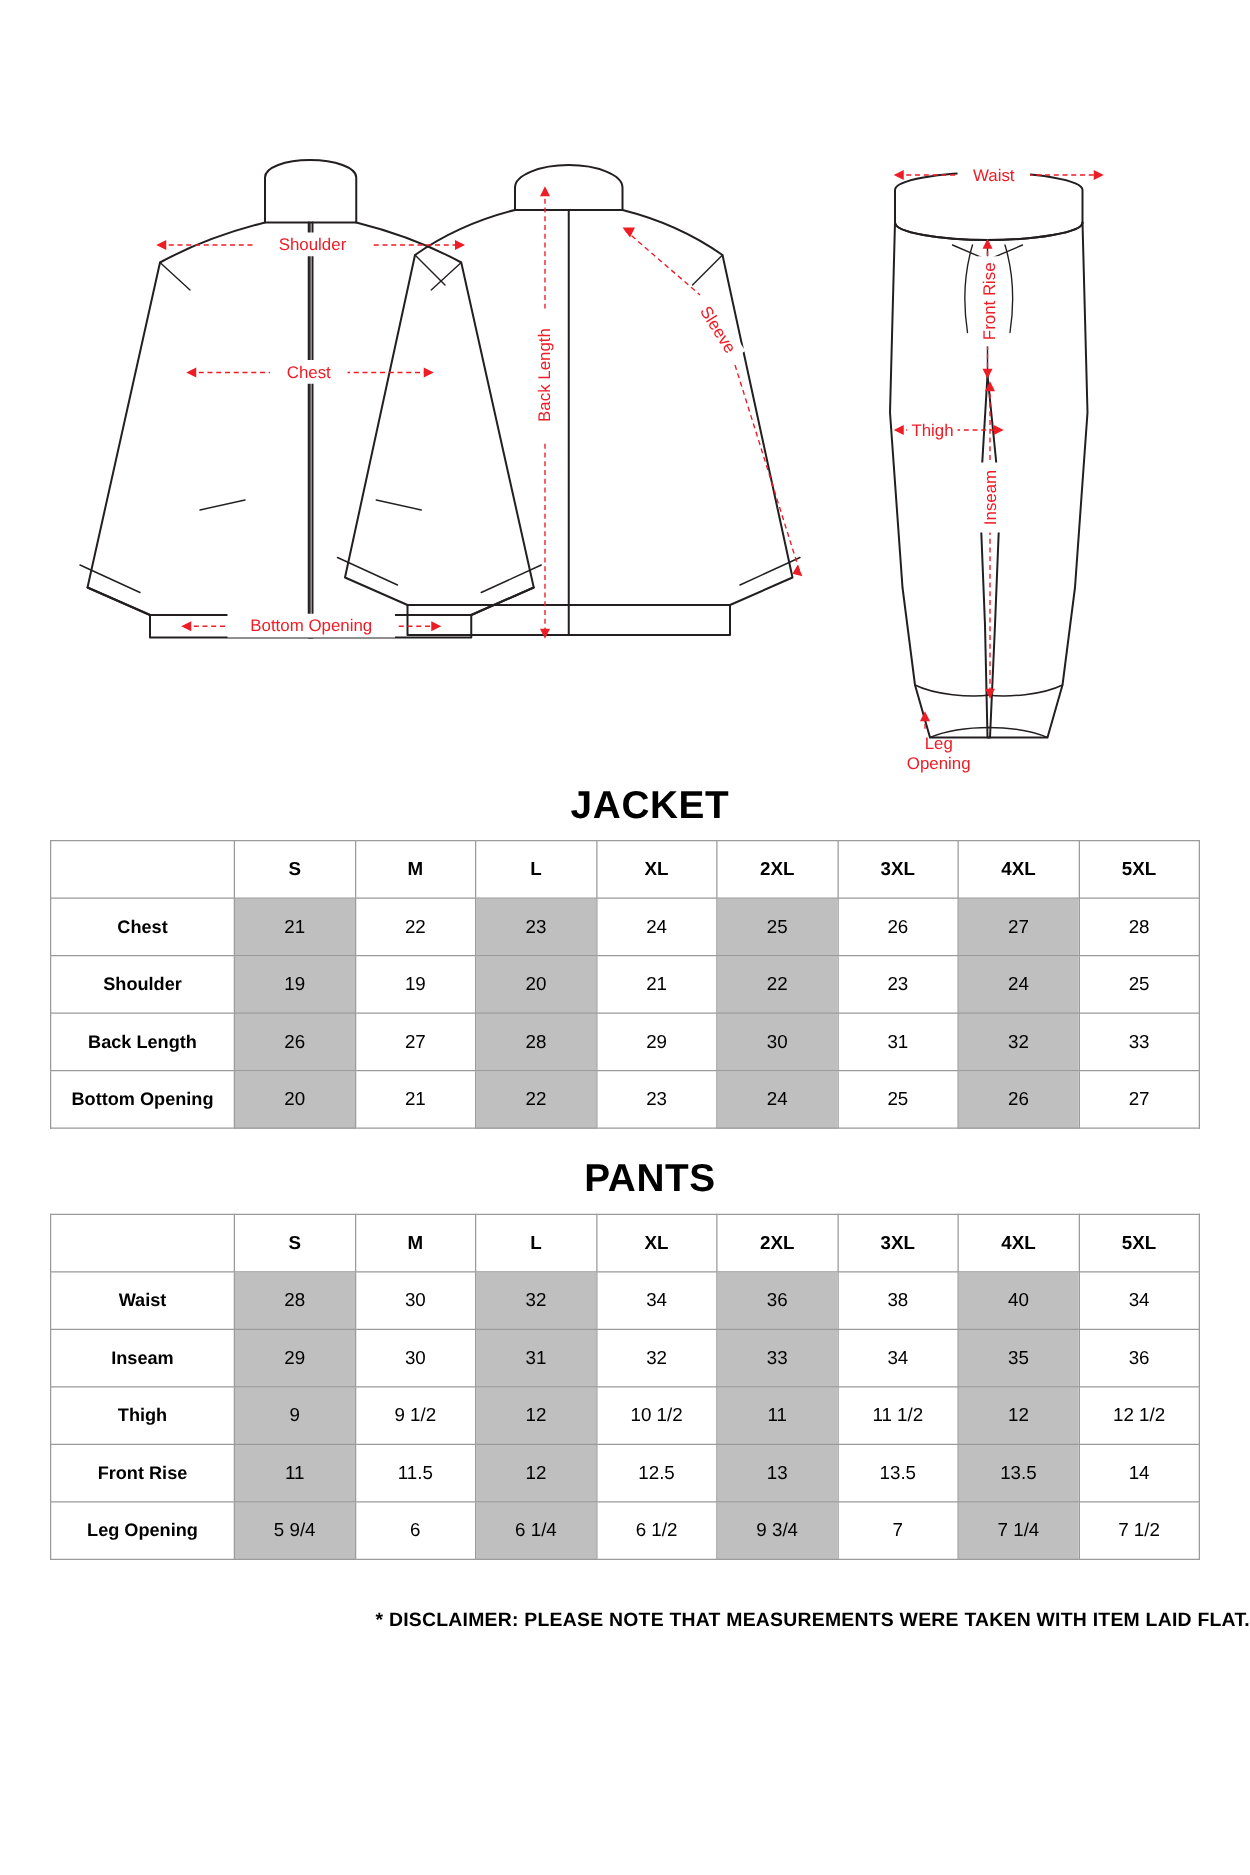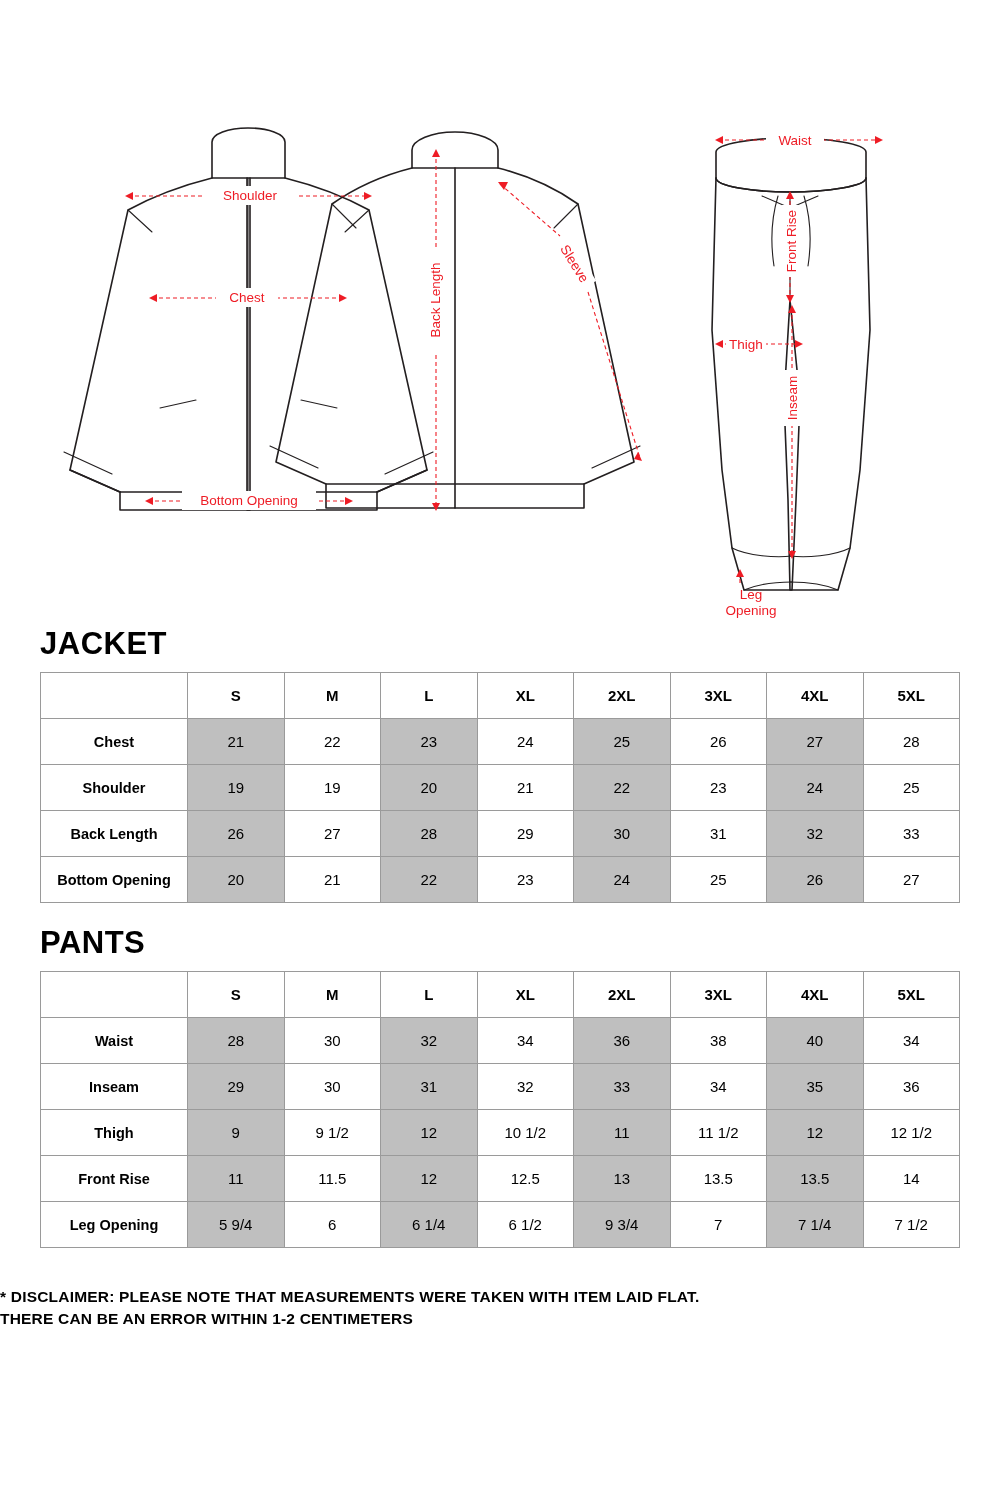--- a/index.html
+++ b/index.html
@@ -33,20 +33,21 @@
     left: 0;
   }
 
   
   .section-title {
     font-size: 31px;
     font-weight: bold;
     letter-spacing: 0.5px;
     margin: 0 0 10px 40px;
     font-family: "Liberation Sans", sans-serif;
+    text-align: center;
   }
   .jacket-title-wrap { margin-top: 6px; }
   .pants-title-wrap { margin-top: 22px; }
 
   
   table.size-table {
     border-collapse: collapse;
     margin-left: 40px;
     width: 920px;
     table-layout: fixed;
@@ -74,21 +75,21 @@
     font-size: 14.5px;
     text-align: center;
     background: #ffffff;
   }
   td.shaded { background: #bfbfbf; }
   td.plain { background: #ffffff; }
 
   
   .disclaimer {
     margin-top: 38px;
-    text-align: left;
+    text-align: right;
     font-size: 15.5px;
     font-weight: bold;
     line-height: 1.45;
     letter-spacing: 0.2px;
   }
 </style>
 </head>
 <body>
 
 <div class="page">
@@ -384,16 +385,15 @@
           <td class="plain">7</td>
           <td class="shaded">7 1/4</td>
           <td class="plain">7 1/2</td>
         </tr>
       </tbody>
     </table>
   </div>
 
   <div class="disclaimer">
     <div>* DISCLAIMER: PLEASE NOTE THAT MEASUREMENTS WERE TAKEN WITH ITEM LAID FLAT.</div>
-    <div>THERE CAN BE AN ERROR WITHIN 1-2 CENTIMETERS</div>
   </div>
 
 </div>
 
 </body></html>

